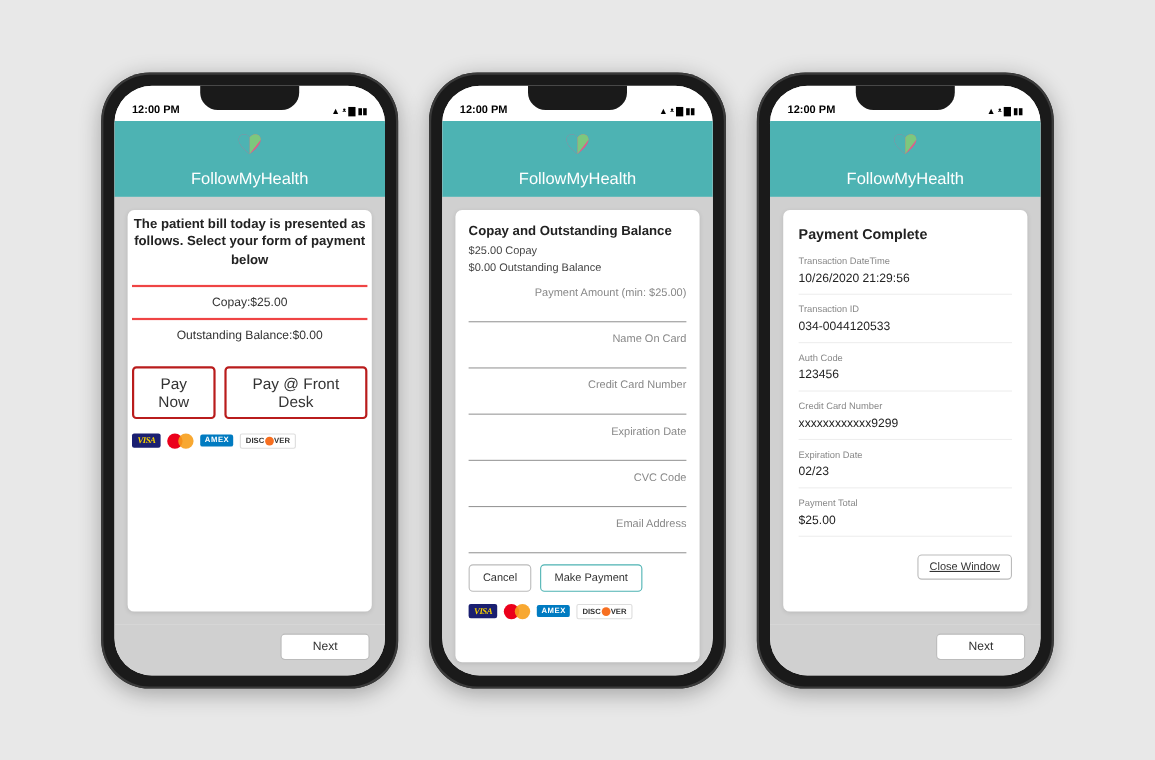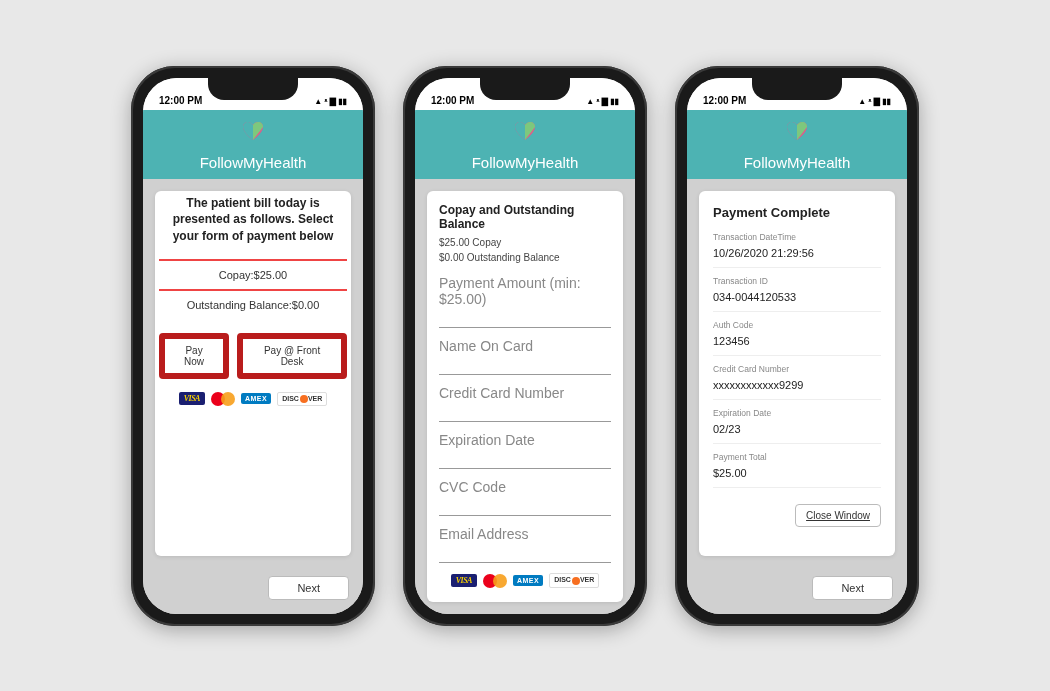--- a/index.html
+++ b/index.html
@@ -15,21 +15,21 @@
     }
     .phones-container {
       display: flex;
       gap: 28px;
       align-items: center;
       padding: 20px;
     }
 
     
     .phone {
-      width: 244px;
+      width: 270px;
       height: 560px;
       background: #1a1a1a;
       border-radius: 44px;
       padding: 12px;
       position: relative;
       box-shadow: 0 4px 20px rgba(0,0,0,0.3), inset 0 0 0 2px #3a3a3a;
     }
     .phone-inner {
       width: 100%;
       height: 100%;
@@ -130,33 +130,32 @@
     .bill-label { font-weight: 400; }
     .bill-value { font-weight: 400; }
 
     .pay-buttons {
       display: flex;
       gap: 8px;
       justify-content: center;
       margin: 14px 0 12px;
     }
     .pay-btn {
-      border: 6px solid #b91c1c;
+      border: 2px solid #b91c1c;
       background: white;
       border-radius: 4px;
       padding: 6px 10px;
-      font-size: 10px;
+      font-size: 14px;
       cursor: pointer;
       color: #333;
     }
 
     .card-icons {
       display: flex;
       gap: 6px;
-      justify-content: center;
       align-items: center;
       margin-top: 8px;
     }
 
     
     .next-btn-area {
       padding: 8px 14px 14px;
       display: flex;
       justify-content: flex-end;
       background: #d0d0d0;
@@ -182,24 +181,25 @@
     .copay-sub {
       font-size: 10px;
       color: #444;
       margin-bottom: 10px;
       line-height: 1.5;
     }
     .form-field {
       margin-bottom: 10px;
     }
     .form-label {
-      font-size: 14px;
+      font-size: 10px;
       color: #888;
       display: block;
       margin-bottom: 2px;
+      text-align: right;
     }
     .form-input {
       width: 100%;
       border: none;
       border-bottom: 1px solid #999;
       background: transparent;
       font-size: 10px;
       padding: 2px 0;
       outline: none;
       color: #555;
@@ -452,20 +452,24 @@
             <input class="form-input" type="text" style="">
           </div>
           <div class="form-field">
             <label class="form-label">CVC Code</label>
             <input class="form-input" type="text" style="">
           </div>
           <div class="form-field">
             <label class="form-label">Email Address</label>
             <input class="form-input" type="text" style="">
           </div>
+          <div class="action-buttons">
+            <button class="cancel-btn">Cancel</button>
+            <button class="make-payment-btn">Make Payment</button>
+          </div>
           <div class="card-icons">
             <span class="visa-logo">VISA</span>
             <span class="mc-logo">
               <span class="mc-circle-left"></span>
               <span class="mc-circle-right"></span>
             </span>
             <span class="amex-logo">AMEX</span>
             <span class="discover-logo">DISC<span class="discover-dot"></span>VER</span>
           </div>
         </div>

